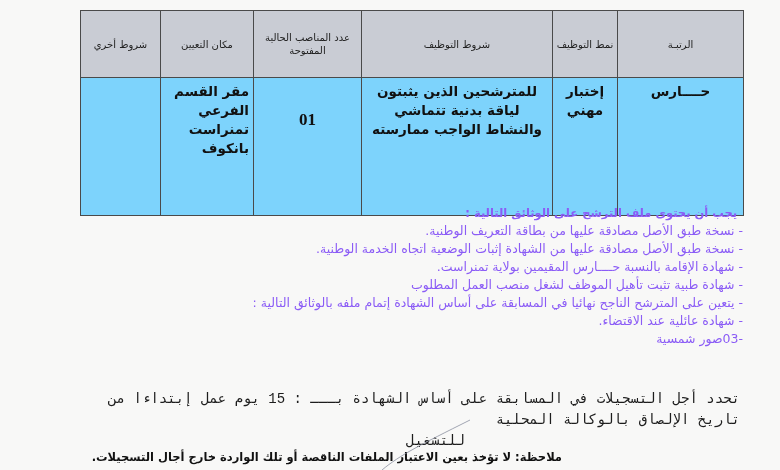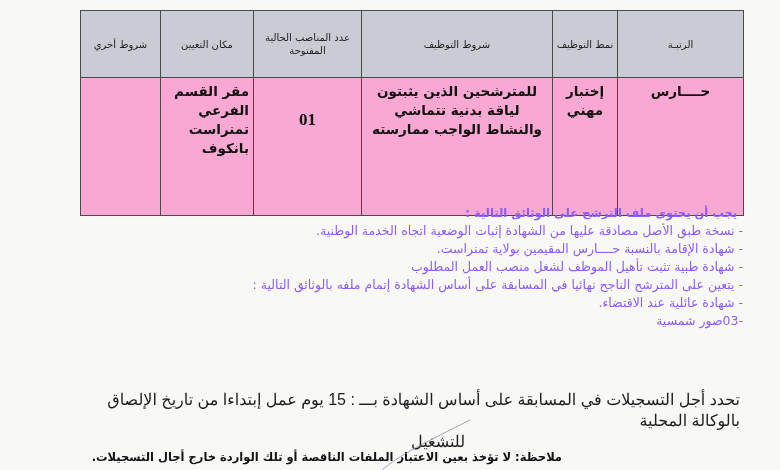--- a/index.html
+++ b/index.html
@@ -32,21 +32,21 @@
     }
     .page-table th {
       background: #c9ccd4;
       font-weight: normal;
       font-size: 10px;
       line-height: 13px;
       height: 66px;
       color: #222;
     }
     .page-table td {
-      background: #f9a8d4;
+      background: #7dd3fc;
       height: 105px;
       vertical-align: top;
       font-weight: bold;
       font-size: 13.5px;
       line-height: 19px;
       padding-top: 4px;
       color: #111;
     }
     .page-table td.count {
       vertical-align: top;
@@ -89,22 +89,22 @@
     .docs .item { white-space: nowrap; }
     .docs .item.photos { }
 
     .deadline {
       position: absolute;
       right: 40px;
       top: 389px;
       width: 660px;
       direction: rtl;
       text-align: right;
-      font-family: Liberation Sans, sans-serif;
-      font-size: 16px;
+      font-family: Liberation Mono, monospace;
+      font-size: 14px;
       line-height: 21px;
       color: #1d1d1d;
     }
     .deadline .second-line {
       margin-right: 275px;
     }
     .note {
       position: absolute;
       right: 218px;
       top: 449px;
@@ -152,20 +152,21 @@
       <td class="cond">للمترشحين الذين يثبتون لياقة بدنية تتماشي والنشاط الواجب ممارسته</td>
       <td class="count">01</td>
       <td class="place">مقر القسم الفرعي تمنراست بانكوف</td>
       <td></td>
     </tr>
   </tbody>
 </table>
 
 <div class="docs">
   <div class="heading">يجب أن يحتوى ملف الترشح على الوثائق التالية :</div>
+  <div class="item">- نسخة طبق الأصل مصادقة عليها من بطاقة التعريف الوطنية.</div>
   <div class="item">- نسخة طبق الأصل مصادقة عليها من الشهادة إثبات الوضعية اتجاه الخدمة الوطنية.</div>
   <div class="item">- شهادة الإقامة بالنسبة حــــارس المقيمين بولاية تمنراست.</div>
   <div class="item">- شهادة طبية تثبت تأهيل الموظف لشغل منصب العمل المطلوب</div>
   <div class="item">- يتعين على المترشح الناجح نهائيا في المسابقة على أساس الشهادة إتمام ملفه بالوثائق التالية :</div>
   <div class="item">- شهادة عائلية عند الاقتضاء.</div>
   <div class="item photos">-03صور شمسية</div>
 </div>
 
 <div class="deadline">
   <div>تحدد أجل التسجيلات في المسابقة على أساس الشهادة بـــ : 15 يوم عمل إبتداءا من تاريخ الإلصاق بالوكالة المحلية</div>

